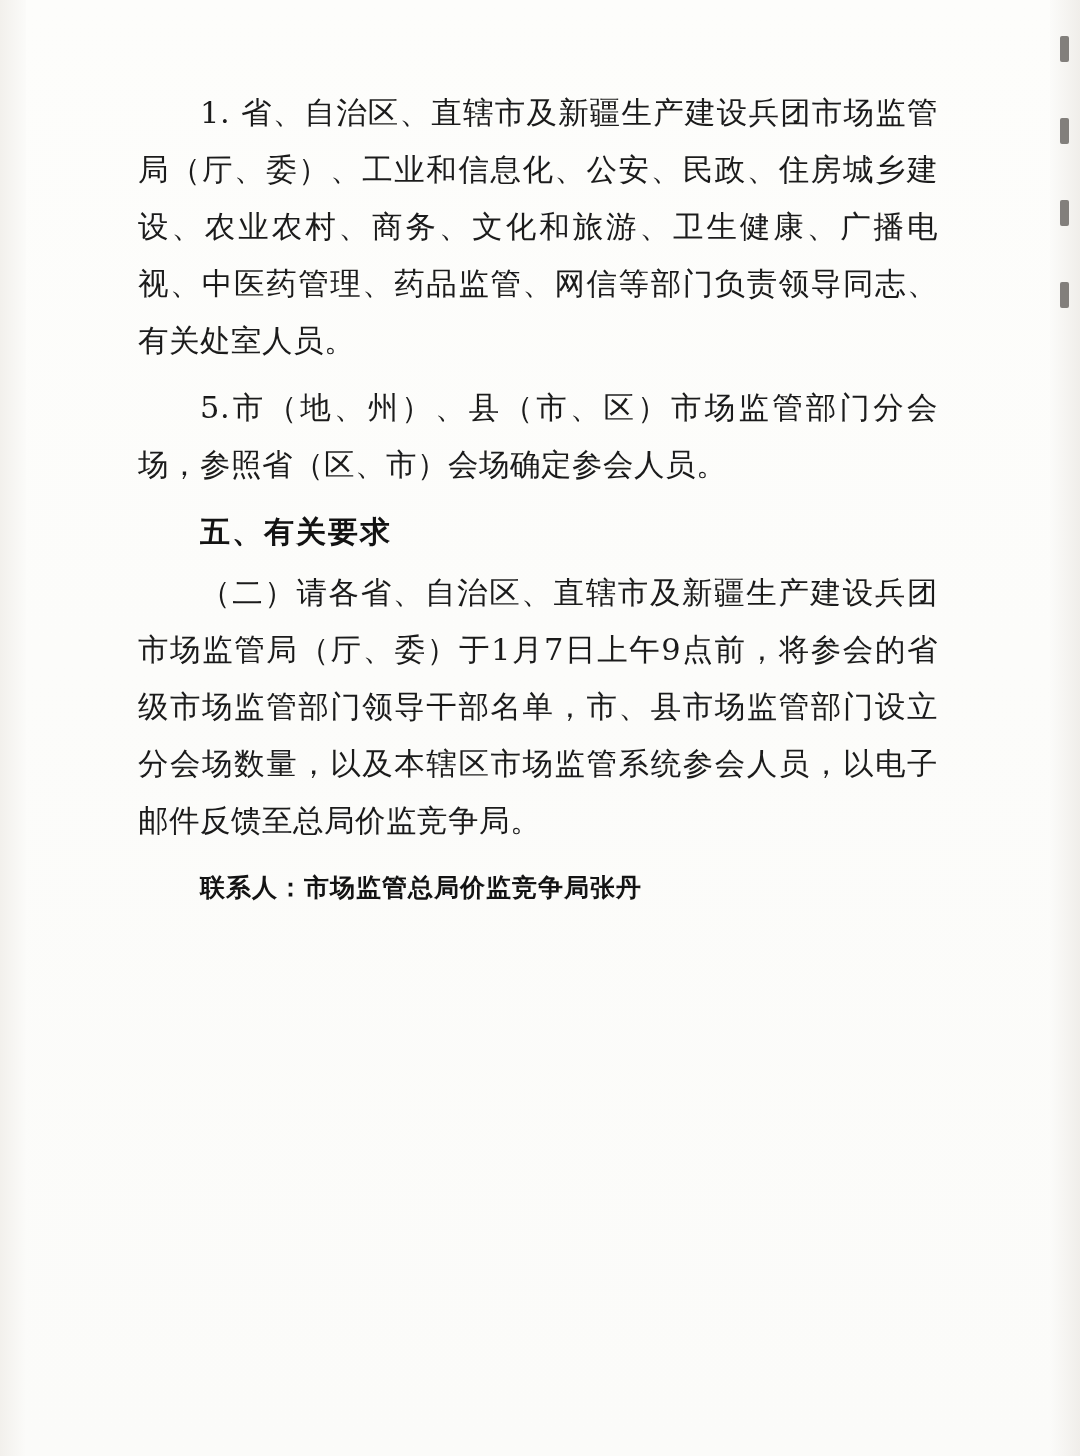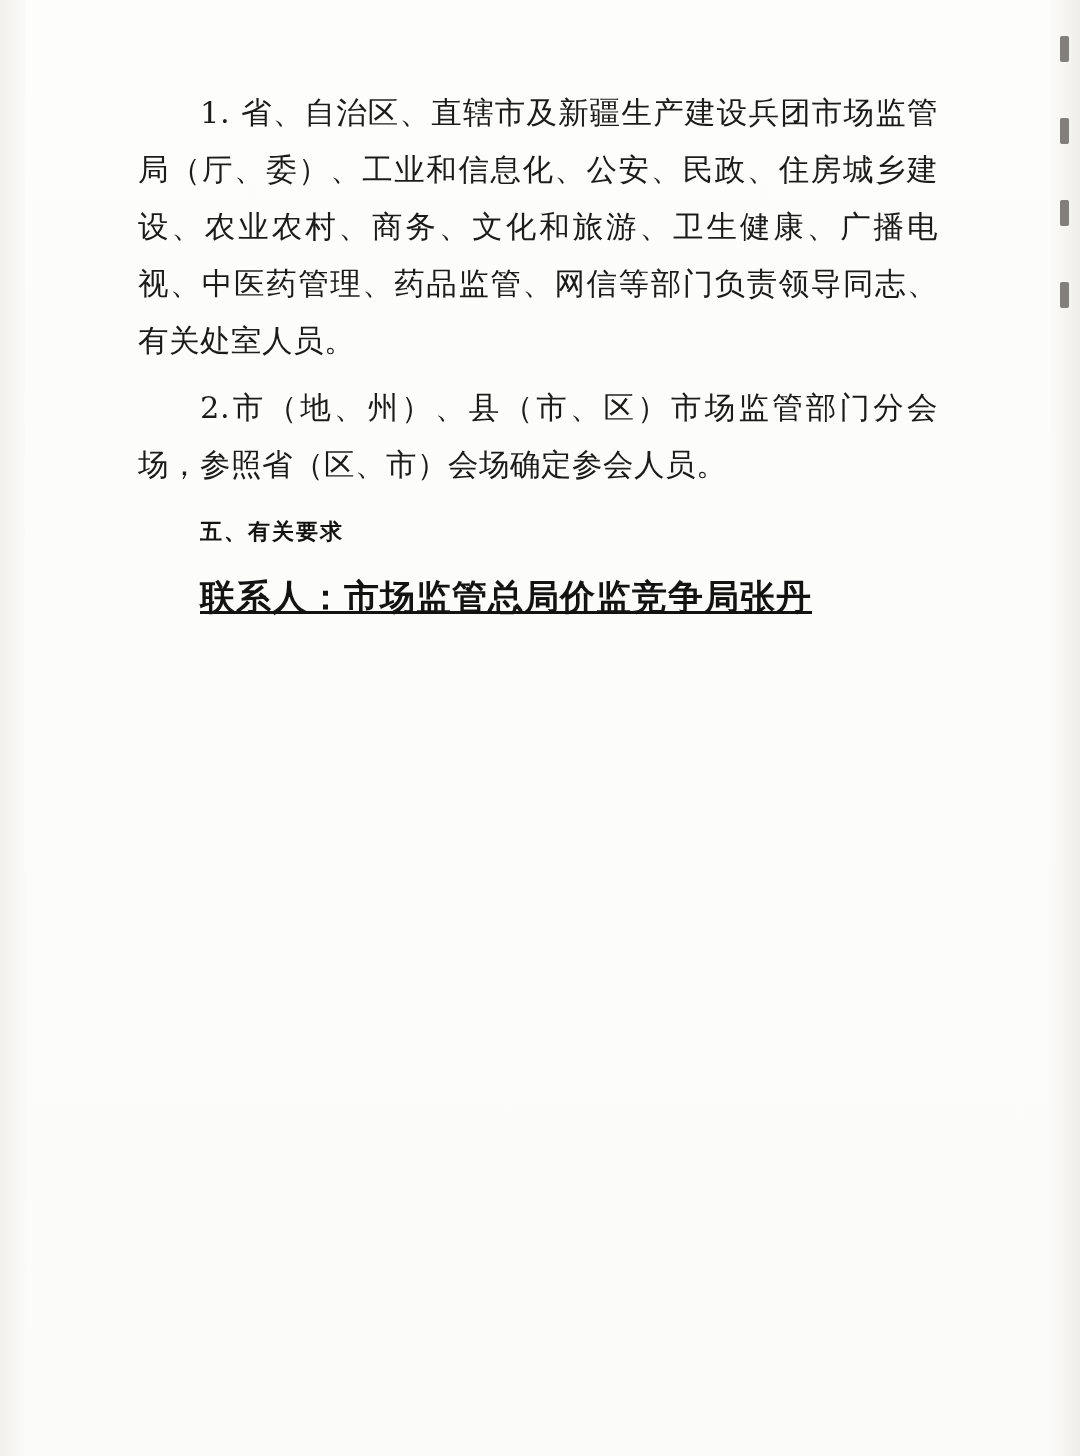--- a/index.html
+++ b/index.html
@@ -62,50 +62,50 @@
     text-align: justify;
     letter-spacing: 0.5px;
     font-weight: 500;
     text-indent: 0;
   }
   p.para.indent {
     text-indent: 62px;
   }
   p.heading {
     margin: 6px 0 4px 0;
-    font-size: 22px;
+    font-size: 30px;
     line-height: 57px;
     color: #131313;
     font-weight: 700;
     text-indent: 62px;
     letter-spacing: 2px;
   }
   p.contact {
     margin: 8px 0 0 0;
-    font-size: 35px;
+    font-size: 25px;
     line-height: 57px;
     color: #131313;
     font-weight: 700;
     text-indent: 62px;
     letter-spacing: 1px;
-    text-decoration: underline;
   }
 </style>
 </head>
 <body>
 
 <div class="page">
   <div class="paper-edge-left"></div>
   <div class="paper-edge-right"></div>
   <div class="binding-marks">
     <i></i>
       <i></i>
       <i></i>
       <i></i>
   </div>
 
   <div class="content">
     <p class="para indent">1. 省、自治区、直辖市及新疆生产建设兵团市场监管局（厅、委）、工业和信息化、公安、民政、住房城乡建设、农业农村、商务、文化和旅游、卫生健康、广播电视、中医药管理、药品监管、网信等部门负责领导同志、有关处室人员。</p>
-    <p class="para indent">2.市（地、州）、县（市、区）市场监管部门分会场，参照省（区、市）会场确定参会人员。</p>
+    <p class="para indent">5.市（地、州）、县（市、区）市场监管部门分会场，参照省（区、市）会场确定参会人员。</p>
     <p class="heading">五、有关要求</p>
+    <p class="para indent">（二）请各省、自治区、直辖市及新疆生产建设兵团市场监管局（厅、委）于1月7日上午9点前，将参会的省级市场监管部门领导干部名单，市、县市场监管部门设立分会场数量，以及本辖区市场监管系统参会人员，以电子邮件反馈至总局价监竞争局。</p>
     <p class="contact">联系人：市场监管总局价监竞争局张丹</p>
   </div>
 </div>
 
 </body></html>

